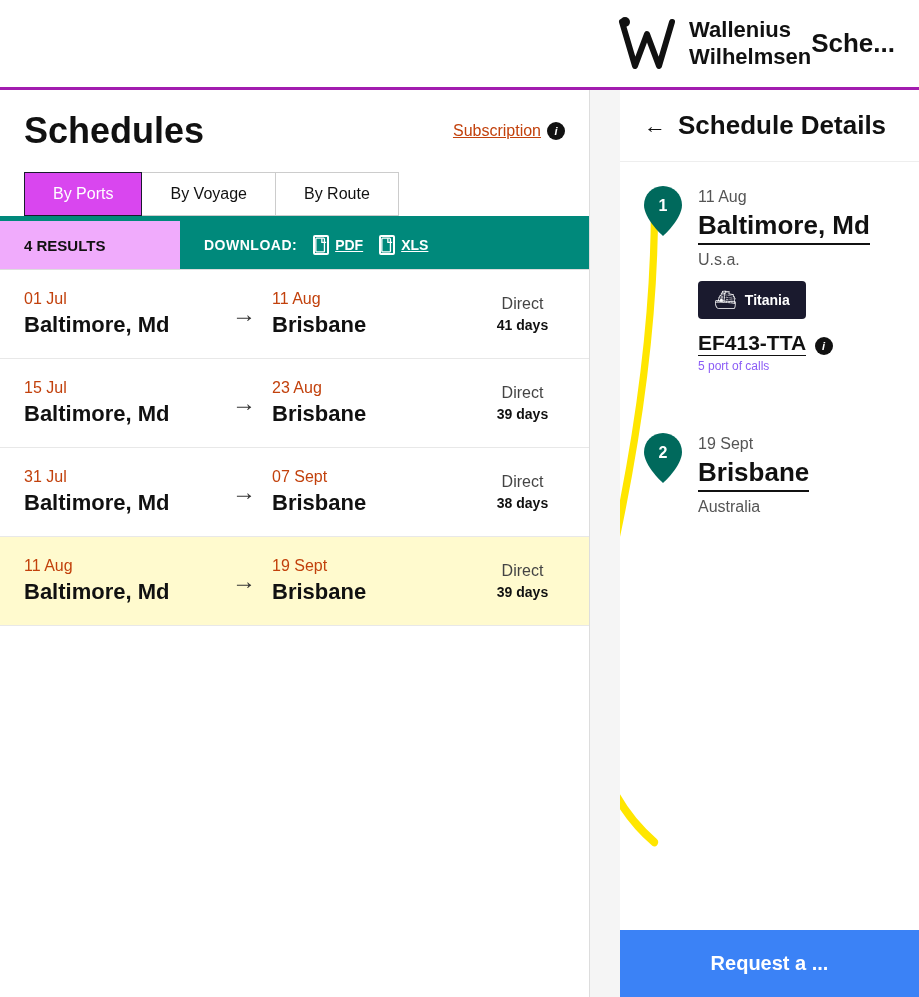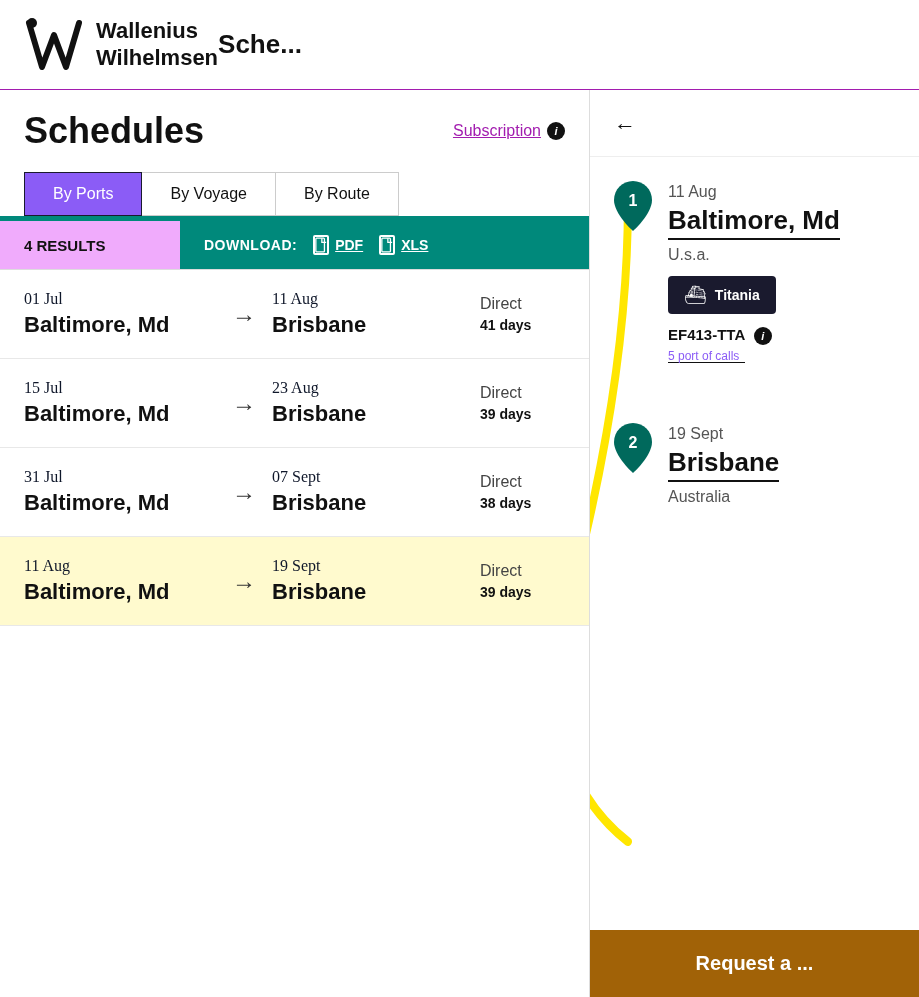--- a/index.html
+++ b/index.html
@@ -3,23 +3,23 @@
   <meta charset="utf-8">
   <style>
     * { margin: 0; padding: 0; box-sizing: border-box; }
     body { font-family: Arial, Helvetica, sans-serif; background: #f5f5f5; width: 919px; height: 997px; overflow: hidden; display: flex; flex-direction: column; }
 
     
     .header {
       background: #fff;
       display: flex;
       align-items: center;
-      justify-content: flex-start;
+      justify-content: flex-end;
       padding: 12px 24px;
-      border-bottom: 1px solid #a21caf;
+      border-bottom: 3px solid #a21caf;
       height: 90px;
     }
     .logo-area {
       display: flex;
       align-items: center;
       gap: 12px;
     }
     .logo-icon {
       width: 60px;
       height: 60px;
@@ -34,20 +34,21 @@
       font-size: 26px;
       font-weight: 600;
       color: #111;
     }
 
     
     .main-layout {
       display: flex;
       flex: 1;
       overflow: hidden;
+      gap: 30px;
     }
 
     
     .left-panel {
       width: 590px;
       background: #f5f5f5;
       display: flex;
       flex-direction: column;
       border-right: 1px solid #ddd;
     }
@@ -71,21 +72,21 @@
     }
 
     .subscription-area {
       display: flex;
       align-items: center;
       gap: 6px;
       cursor: pointer;
     }
     .subscription-text {
       font-size: 16px;
-      color: #a21caf;
+      color: #c2410c;
       text-decoration: underline;
     }
     .info-icon {
       width: 18px;
       height: 18px;
       background: #111;
       border-radius: 50%;
       color: #fff;
       font-size: 11px;
       display: flex;
@@ -104,21 +105,21 @@
     .tab-btn {
       padding: 12px 28px;
       font-size: 16px;
       font-weight: 500;
       cursor: pointer;
       border: 1.5px solid #ccc;
       background: #fff;
       color: #111;
     }
     .tab-btn.active {
-      background: #8b5cf6;
+      background: #d946ef;
       color: #fff;
       border-color: #1a1a2e;
     }
     .tab-btn:not(:first-child) {
       border-left: none;
     }
 
     
     .teal-bar {
       height: 5px;
@@ -193,23 +194,22 @@
 
     .schedule-row.highlighted-yellow {
       position: relative;
     }
 
     .route-from {
       flex: 0 0 200px;
     }
     .route-date {
       font-size: 16px;
-      color: #0f172a;
+      color: #c2410c;
       margin-bottom: 4px;
-      font-family: Liberation Serif, serif;
     }
     .route-city {
       font-size: 22px;
       font-weight: 700;
       color: #111;
     }
 
     .arrow-col {
       flex: 0 0 40px;
       display: flex;
@@ -219,21 +219,21 @@
       color: #333;
     }
 
     .route-to {
       flex: 0 0 200px;
       padding-left: 8px;
     }
 
     .route-info {
       flex: 1;
-      text-align: left;
+      text-align: center;
       padding-left: 16px;
     }
     .route-type {
       font-size: 16px;
       color: #444;
       margin-bottom: 4px;
     }
     .route-days {
       font-size: 14px;
       font-weight: 700;
@@ -332,26 +332,26 @@
     .ship-name {
       font-size: 14px;
       font-weight: 700;
     }
 
     
     .voyage-info {
       margin-top: 12px;
     }
     .voyage-id {
-      font-size: 15px;
+      font-size: 21px;
       font-weight: 600;
       color: #111;
       border-bottom: 1.5px solid #111;
       display: inline;
-      padding-bottom: 19px;
+      padding-bottom: 1px;
     }
     .voyage-info-icon {
       display: inline-flex;
       align-items: center;
       justify-content: center;
       width: 18px;
       height: 18px;
       background: #111;
       border-radius: 50%;
       color: #fff;
@@ -362,21 +362,21 @@
       vertical-align: middle;
     }
     .port-calls {
       font-size: 12px;
       color: #8b5cf6;
       margin-top: 4px;
     }
 
     
     .cta-button {
-      background: #a16207;
+      background: #3b82f6;
       color: #fff;
       text-align: center;
       padding: 22px 24px;
       font-size: 20px;
       font-weight: 600;
       cursor: pointer;
       margin-top: auto;
     }
 
     
@@ -529,20 +529,21 @@
           <div class="route-days">39 days</div>
         </div>
       </div>
 
     </div>
   </div>
 
   <div class="right-panel">
     <div class="details-header">
       <span class="back-arrow">←</span>
+      <span class="details-title">Schedule Details</span>
     </div>
 
     <div class="route-visual-area">
 
       <svg class="route-line-svg" viewBox="0 0 330 700" preserveAspectRatio="none">
 
         <path d="M 38 44 Q 38 200 -20 400 Q -60 550 38 620" stroke="#FFE600" stroke-width="8" fill="none" stroke-linecap="round"></path>
       </svg>
 
       <div class="stop-item">

